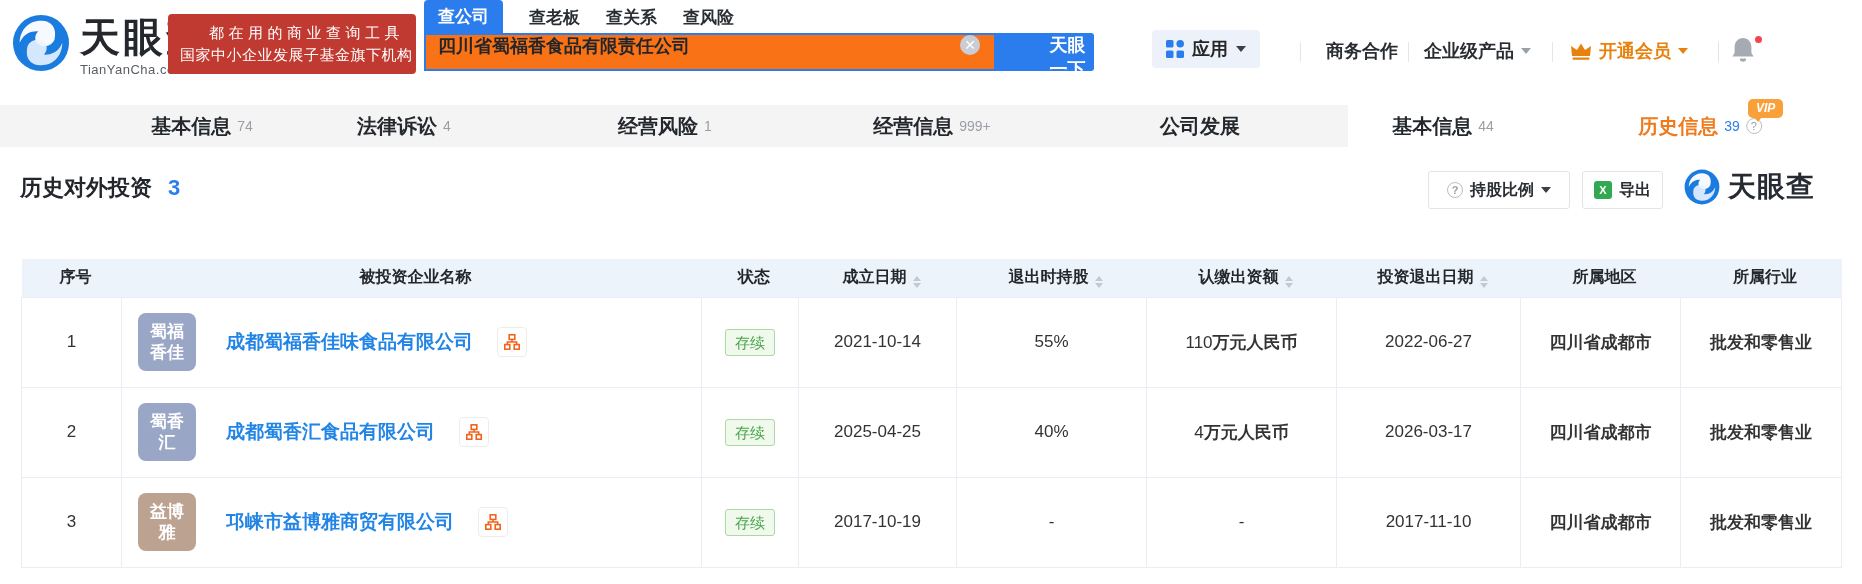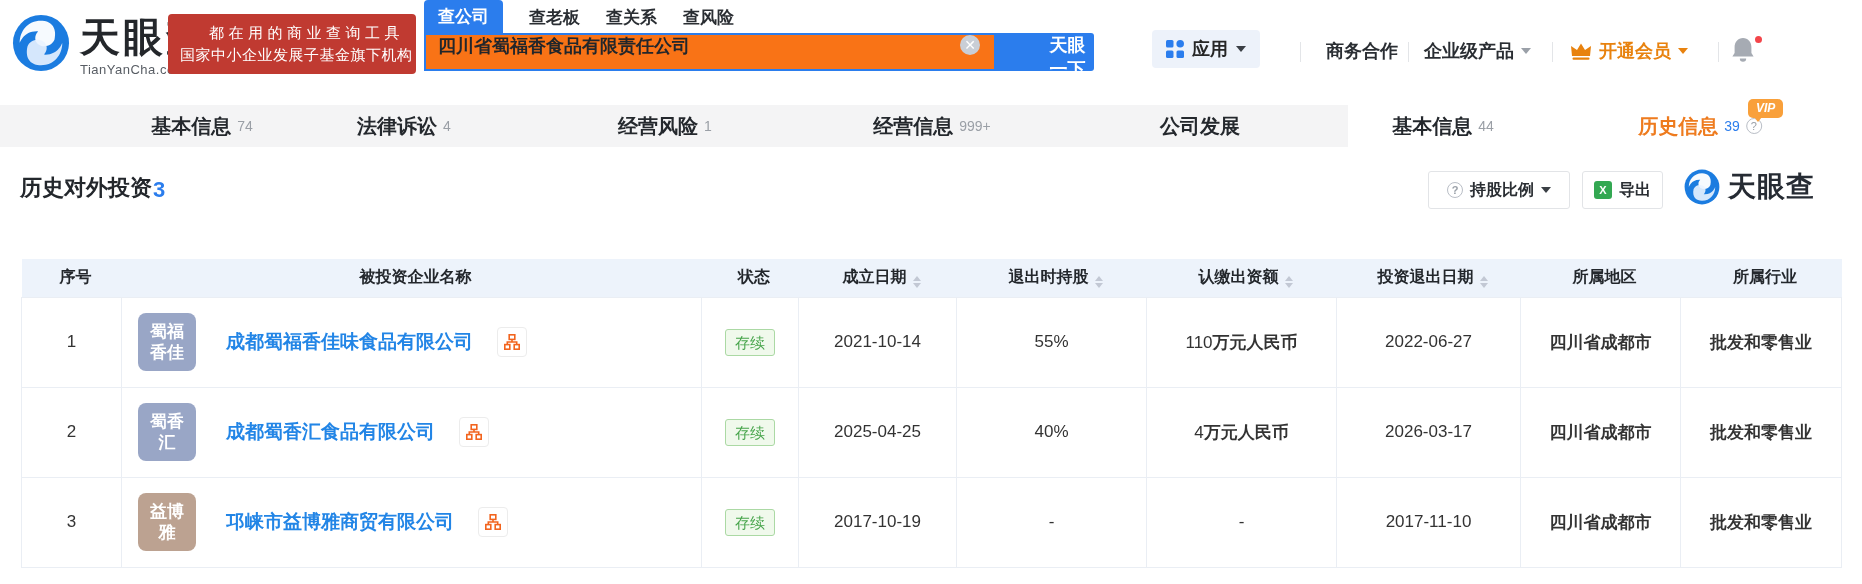--- a/index.html
+++ b/index.html
@@ -57,21 +57,21 @@
   .ntab.active .t { color:#ee7b1e; }
   .ntab.active .c { color:#2b7ded; }
   .help-ic { width:16px; height:16px; border:1px solid #b9bec6; border-radius:50%; color:#9aa0a8;
      font-size:11px; line-height:14px; text-align:center; display:inline-block;}
   .vip-badge { position:absolute; left:1748px; top:99px; background:#f9a03a; color:#fff;
      font-size:12px; font-weight:700; font-style:italic; padding:2px 8px 3px; border-radius:5px; z-index:3;}
   .vip-badge:after { content:""; position:absolute; left:6px; bottom:-4px; width:0; height:0;
      border-left:4px solid transparent; border-right:4px solid transparent; border-top:5px solid #f9a03a;}
 
   
-  .sec-title { left:20px; top:173px; display:flex; align-items:flex-end; gap:1px;}
+  .sec-title { left:20px; top:173px; display:flex; align-items:center; gap:16px;}
   .sec-title .t { font-size:22px; font-weight:700; color:#23272c;}
   .sec-title .n { font-size:22px; font-weight:700; color:#2b7ded;}
   .btn { position:absolute; top:171px; height:38px; background:#fff; border:1px solid #e2e4e7; border-radius:3px;
      display:flex; align-items:center; justify-content:center; gap:7px; font-size:16px; font-weight:700;
      color:#2a2e33; cursor:pointer; white-space:nowrap;}
   #holding-btn { left:1428px; width:142px; }
   #export-btn { left:1582px; width:81px; }
   .xls { width:18px; height:18px; background:#33a852; border-radius:3px; color:#fff; font-size:11px;
      font-weight:700; line-height:18px; text-align:center;}
   .watermark { left:1684px; top:168px; display:flex; align-items:center; gap:8px;}

